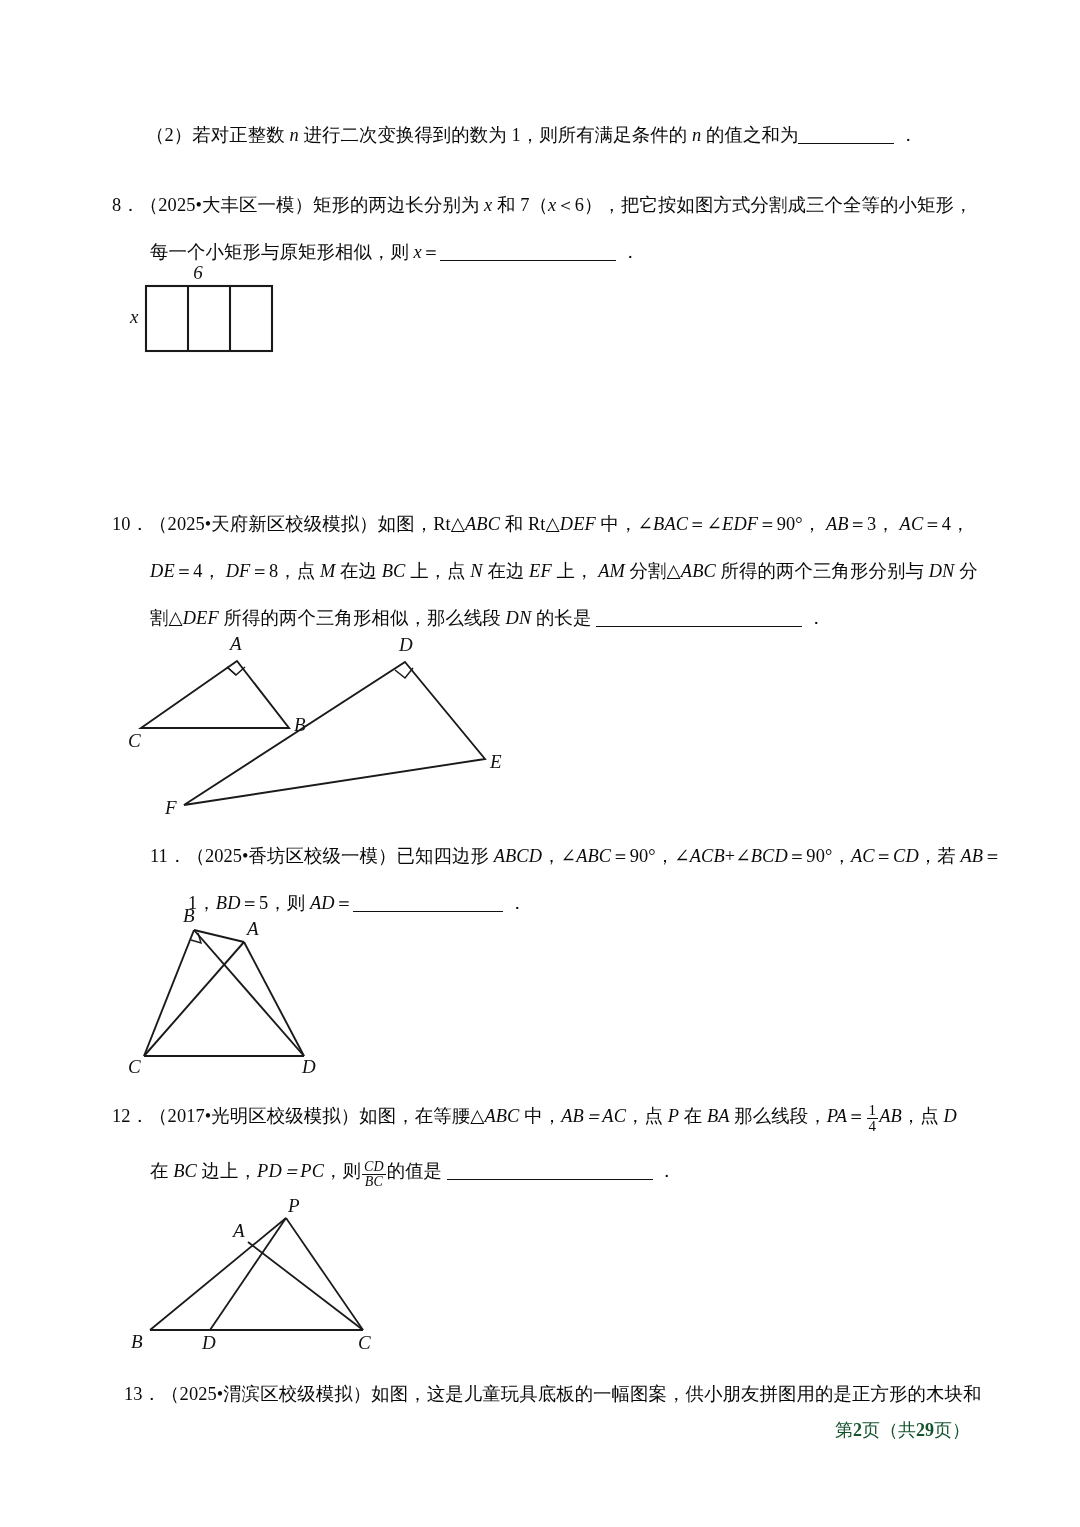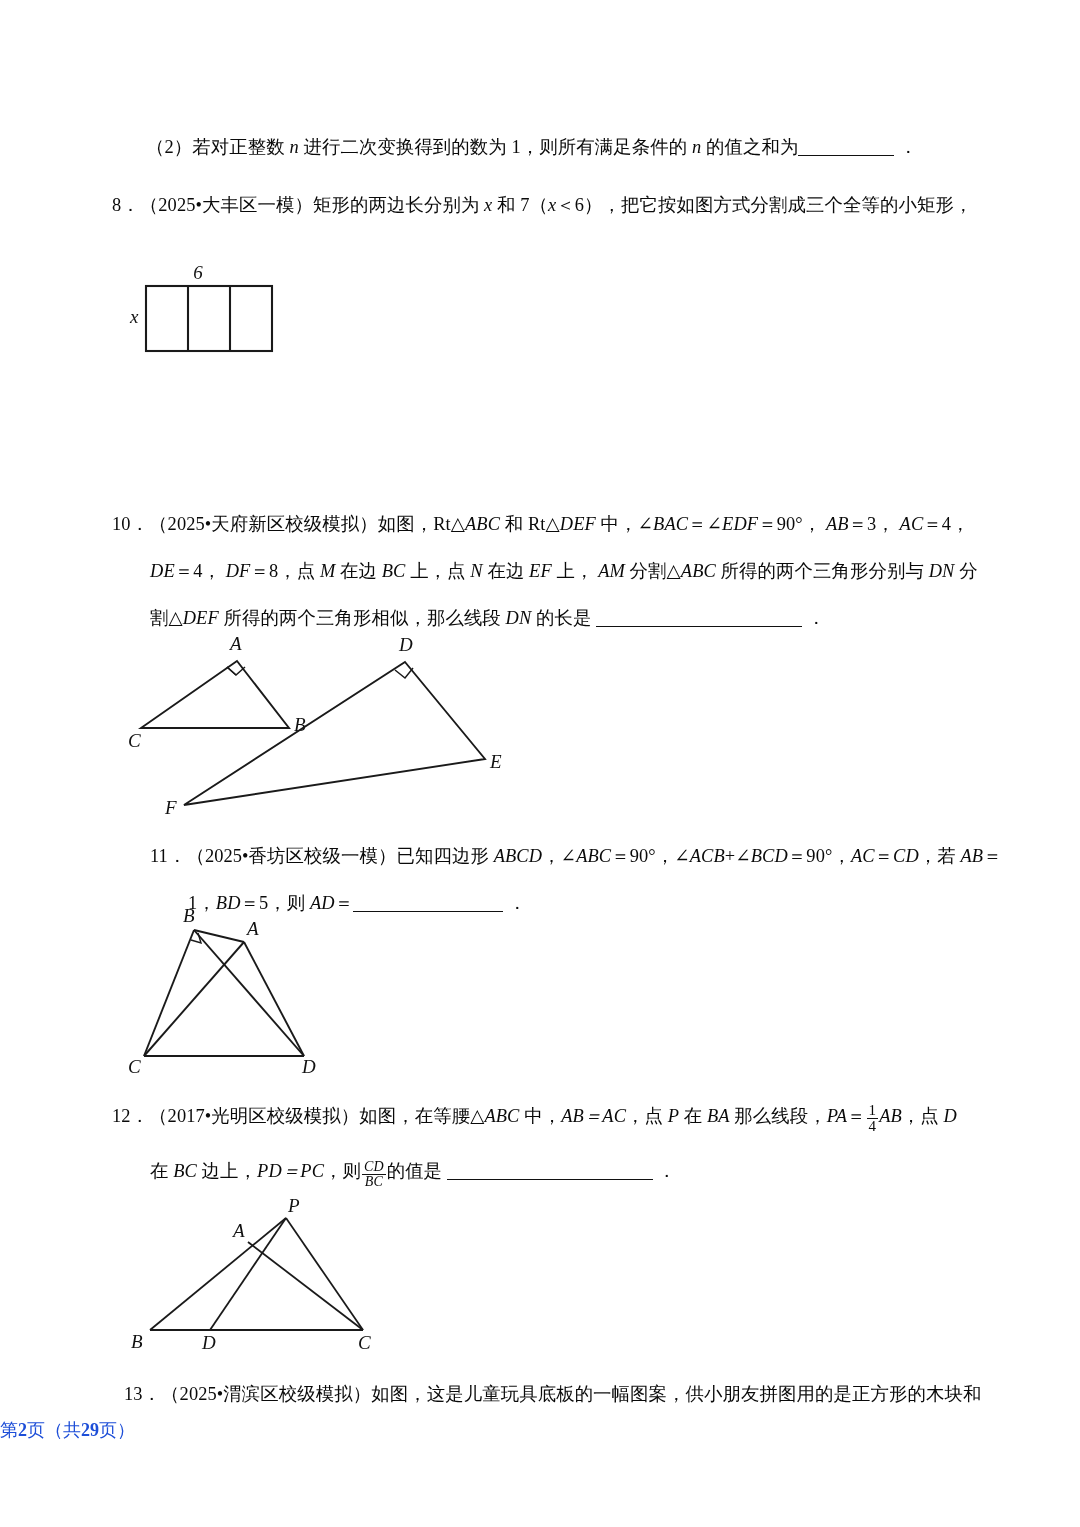--- a/index.html
+++ b/index.html
@@ -86,48 +86,53 @@
     font-size: 19px;
     fill: #111;
   }
 
   
   .footer {
     position: absolute;
     left: 0;
     top: 1418px;
     width: 970px;
-    text-align: left;
+    text-align: right;
     font-size: 18px;
     font-family: "Liberation Serif", "DejaVu Serif", serif;
-    color: #1d4ed8;
+    color: #14532d;
   }
   .footer b { font-weight: bold; }
 </style>
 </head>
 <body>
 
 <div class="page">
 
-  <div class="q-block" style="top:124px;">
+  <div class="q-block" style="top:112px;">
     <div class="line indent">
       <span>（2）若对正整数</span>
       <span class="it">n</span>
       <span>进行二次变换得到的数为 1，则所有满足条件的</span>
       <span class="it">n</span>
       <span>的值之和为</span><span class="blank b-sm"></span>
       <span>．</span>
     </div>
   </div>
 
   <div class="q-block" style="top:182px;">
     <div class="line">
       <span>8．</span><span>（2025•大丰区一模）</span><span>矩形的两边长分别为</span>
       <span class="it">x</span>
       <span>和 7（</span><span class="it">x</span><span>＜6），把它按如图方式分割成三个全等的小矩形，</span>
+    </div>
+    <div class="line indent2">
+      <span>每一个小矩形与原矩形相似，则</span>
+      <span class="it">x</span><span>＝</span><span class="blank b-lg"></span>
+      <span>．</span>
     </div>
   </div>
 
   <div class="figure" style="left:122px; top:258px;">
     <svg width="200" height="105" viewBox="0 0 200 105">
       <text class="lbl rm" x="76" y="21" text-anchor="middle">6</text>
       <text class="lbl" x="8" y="65">x</text>
       <rect x="24" y="28" width="126" height="65" fill="none" stroke="#1a1a1a" stroke-width="2.1"></rect>
       <line x1="66" y1="28" x2="66" y2="93" stroke="#1a1a1a" stroke-width="2.1"></line>
       <line x1="108" y1="28" x2="108" y2="93" stroke="#1a1a1a" stroke-width="2.1"></line>

